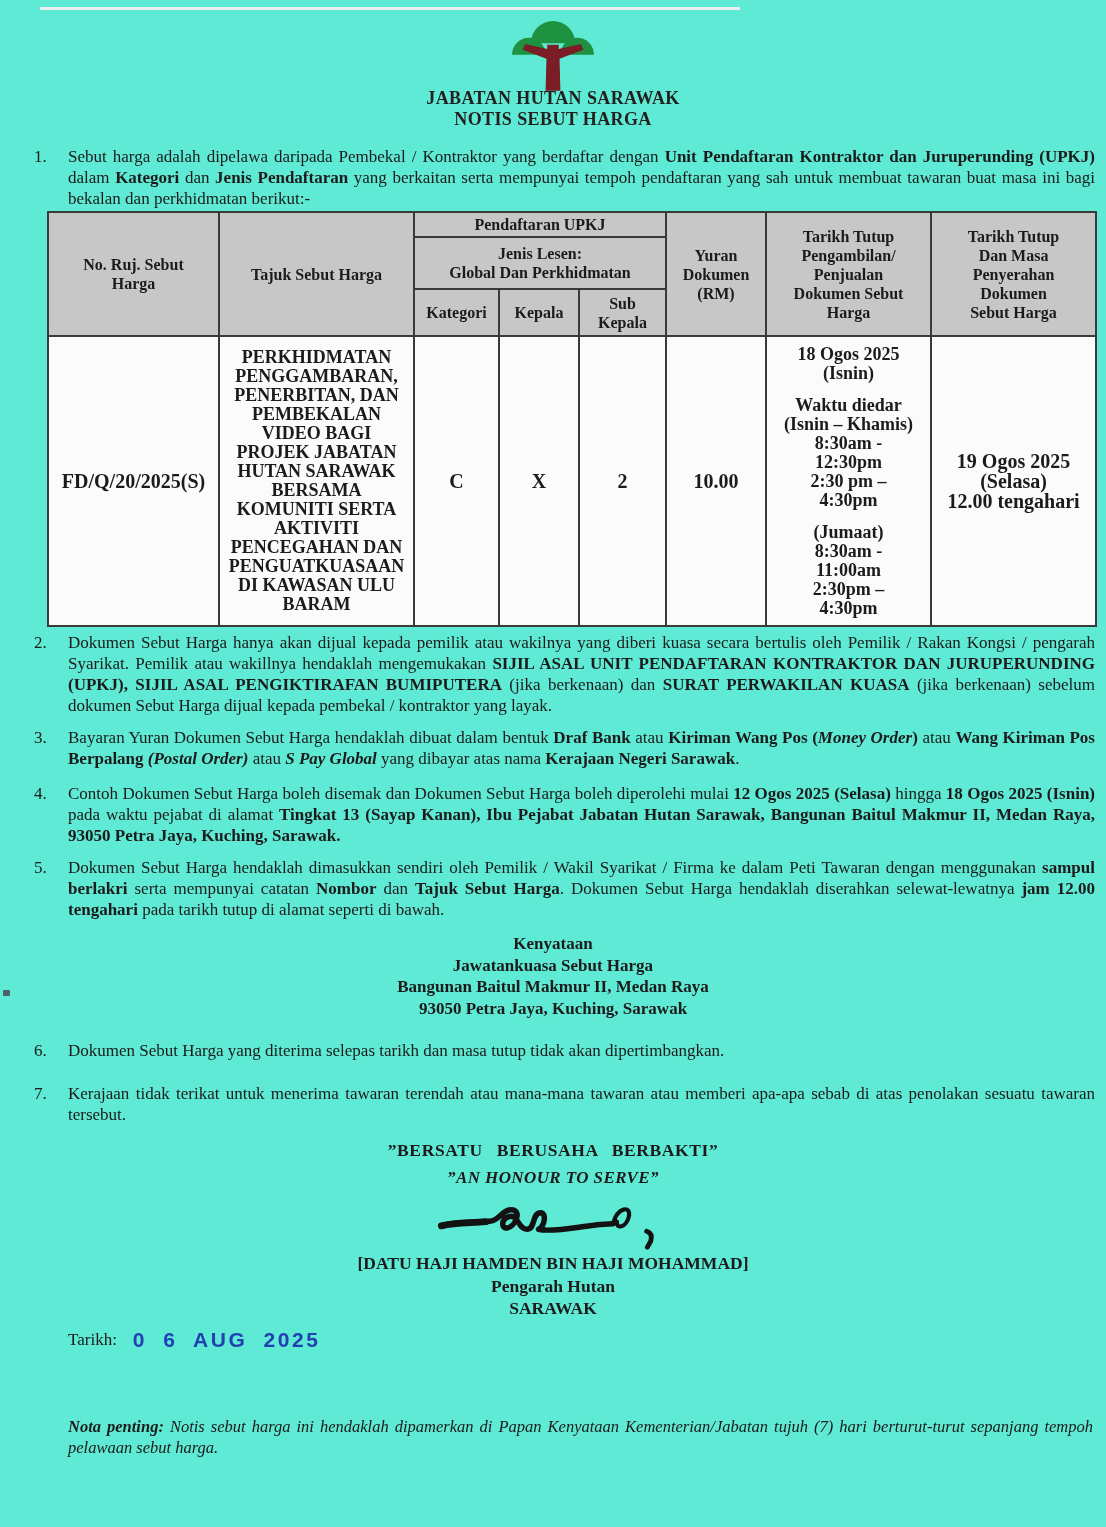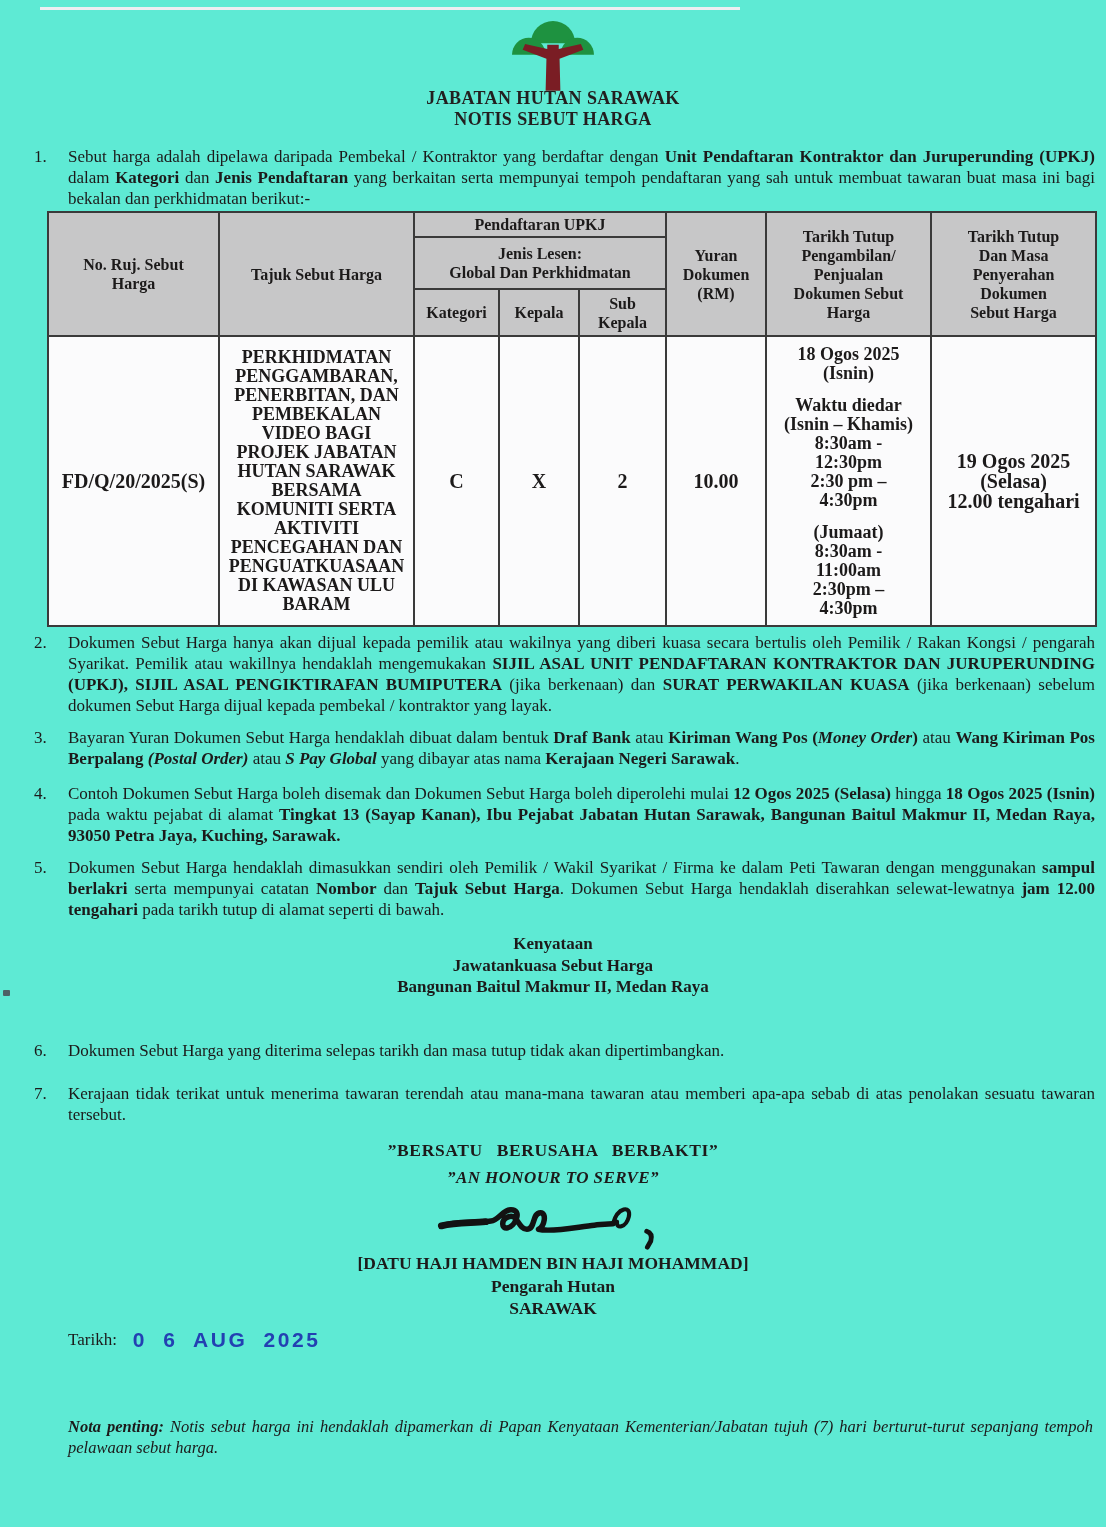--- a/index.html
+++ b/index.html
@@ -193,20 +193,21 @@
   </div>
   <div class="abs para" style="top:857px">
     <span class="num">5.</span>
     <div class="ptxt"><span>Dokumen Sebut Harga hendaklah dimasukkan sendiri oleh Pemilik / Wakil Syarikat / Firma ke dalam Peti Tawaran dengan menggunakan </span><span style="font-weight: bold;">sampul berlakri</span><span> serta mempunyai catatan </span><span style="font-weight: bold;">Nombor</span><span> dan </span><span style="font-weight: bold;">Tajuk Sebut Harga</span><span>. Dokumen Sebut Harga hendaklah diserahkan selewat-lewatnya </span><span style="font-weight: bold;">jam 12.00 tengahari</span><span> pada tarikh tutup di alamat seperti di bawah.</span></div>
   </div>
 
   <div class="abs center-bold addr" style="top:933px">
       <div class="ln">Kenyataan</div>
       <div class="ln">Jawatankuasa Sebut Harga</div>
       <div class="ln">Bangunan Baitul Makmur II, Medan Raya</div>
+      <div class="ln">93050 Petra Jaya, Kuching, Sarawak</div>
     </div>
 
   <div class="abs para" style="top:1040px">
     <span class="num">6.</span>
     <div class="ptxt"><span>Dokumen Sebut Harga yang diterima selepas tarikh dan masa tutup tidak akan dipertimbangkan.</span></div>
   </div>
   <div class="abs para" style="top:1083px">
     <span class="num">7.</span>
     <div class="ptxt"><span>Kerajaan tidak terikat untuk menerima tawaran terendah atau mana-mana tawaran atau memberi apa-apa sebab di atas penolakan sesuatu tawaran tersebut.</span></div>
   </div>

